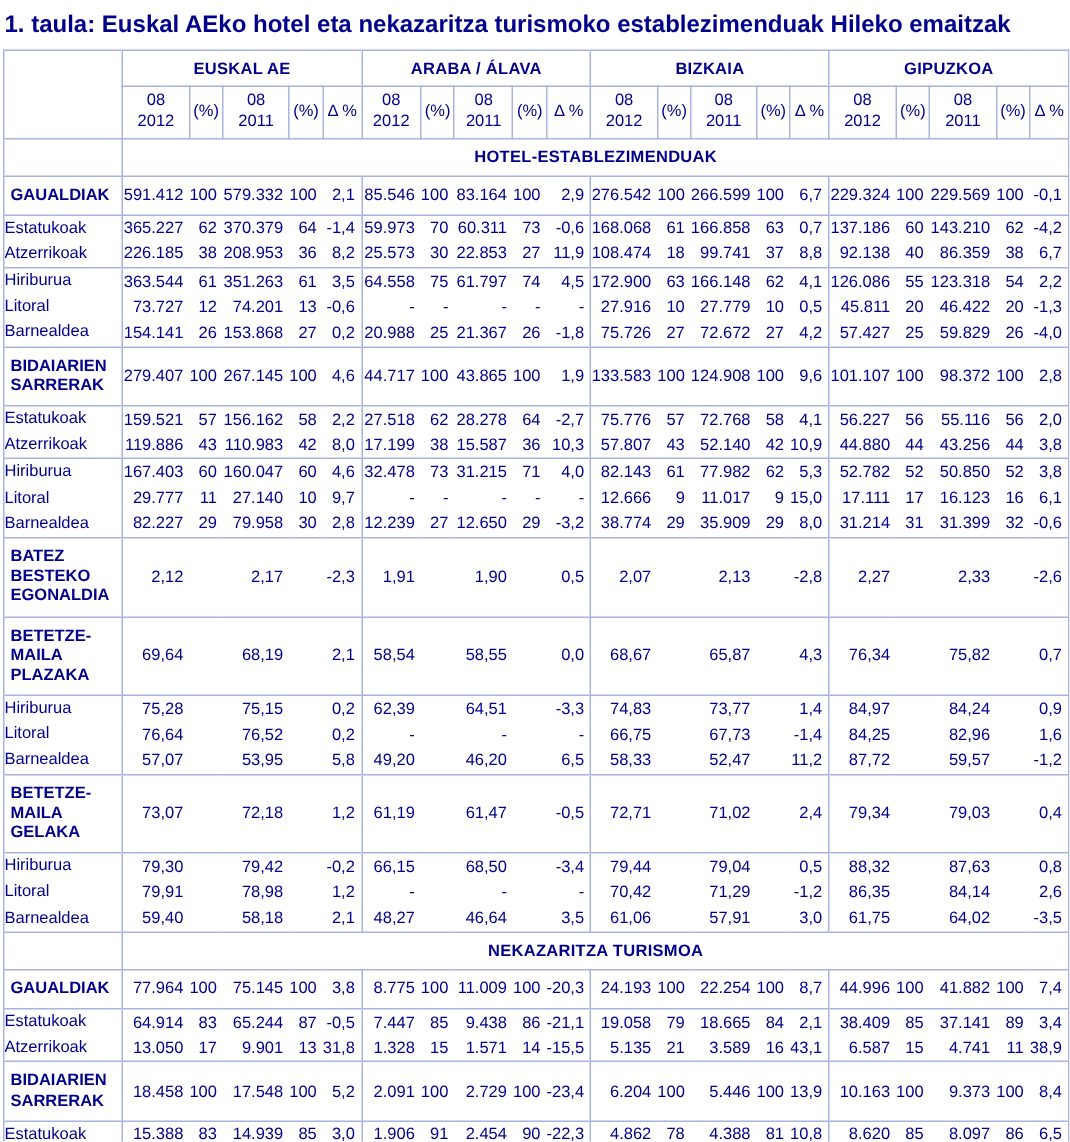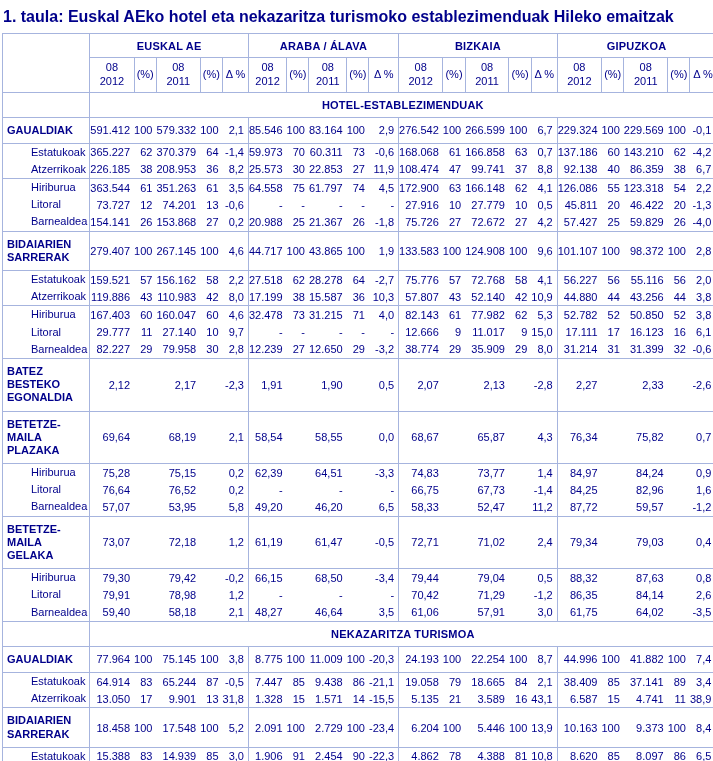--- a/index.html
+++ b/index.html
@@ -59,21 +59,21 @@
     font-weight:bold;
     padding:6px 0;
     letter-spacing:0.2px;
     margin-top:40px;
   }
   td.lbl{
     padding:1px 2px 1px 4px;
     line-height:1.2;
   }
   td.lbl.b{font-weight:bold;}
-  td.lbl.ind{padding-left:28px;}
+  td.lbl.ind{padding-left:0;}
   td.num{
     text-align:right;
     padding:1px 4px 1px 0;
     white-space:nowrap;
   }
   tr.sep td{border-top:1px solid var(--bdr);}
   tr.hrow td{padding-top:6px;padding-bottom:6px;}
   tr.subrow td{padding-top:2px;padding-bottom:2px;}
   td.gstart{border-left:1px solid var(--bdr);}
 </style>
@@ -194,21 +194,21 @@
         <td class="num">38</td>
         <td class="num">208.953</td>
         <td class="num">36</td>
         <td class="num">8,2</td>
         <td class="num gstart">25.573</td>
         <td class="num">30</td>
         <td class="num">22.853</td>
         <td class="num">27</td>
         <td class="num">11,9</td>
         <td class="num gstart">108.474</td>
-        <td class="num">47</td>
+        <td class="num">18</td>
         <td class="num">99.741</td>
         <td class="num">37</td>
         <td class="num">8,8</td>
         <td class="num gstart">92.138</td>
         <td class="num">40</td>
         <td class="num">86.359</td>
         <td class="num">38</td>
         <td class="num">6,7</td>
       </tr>
       <tr class="sep subrow">

